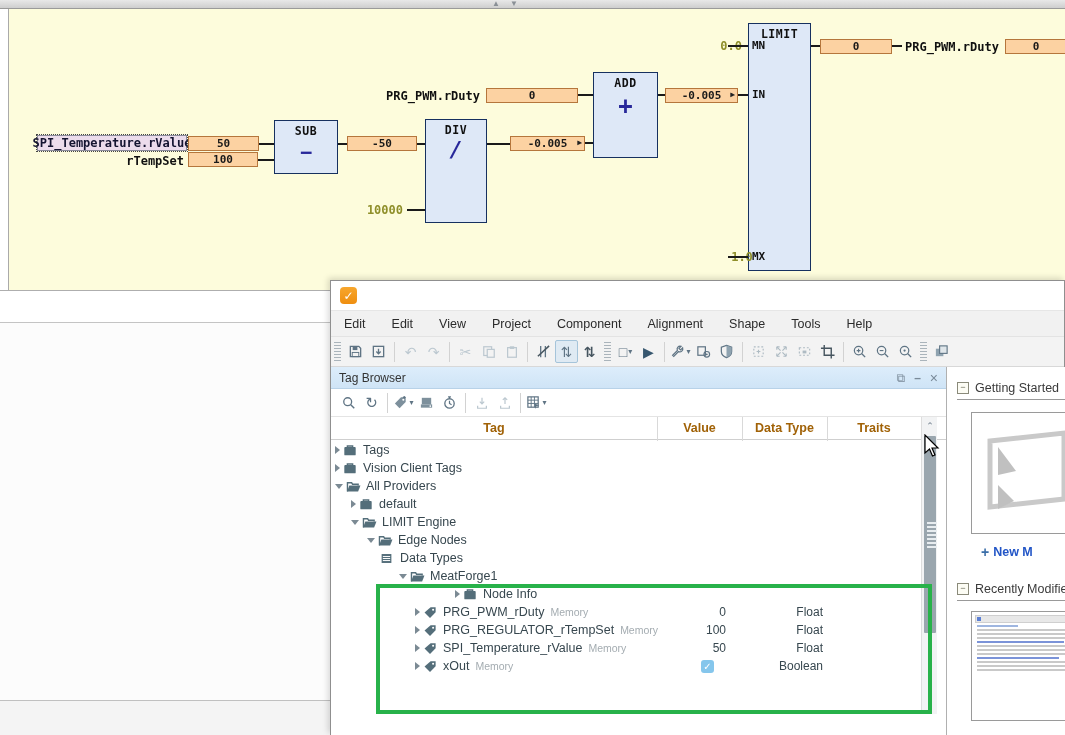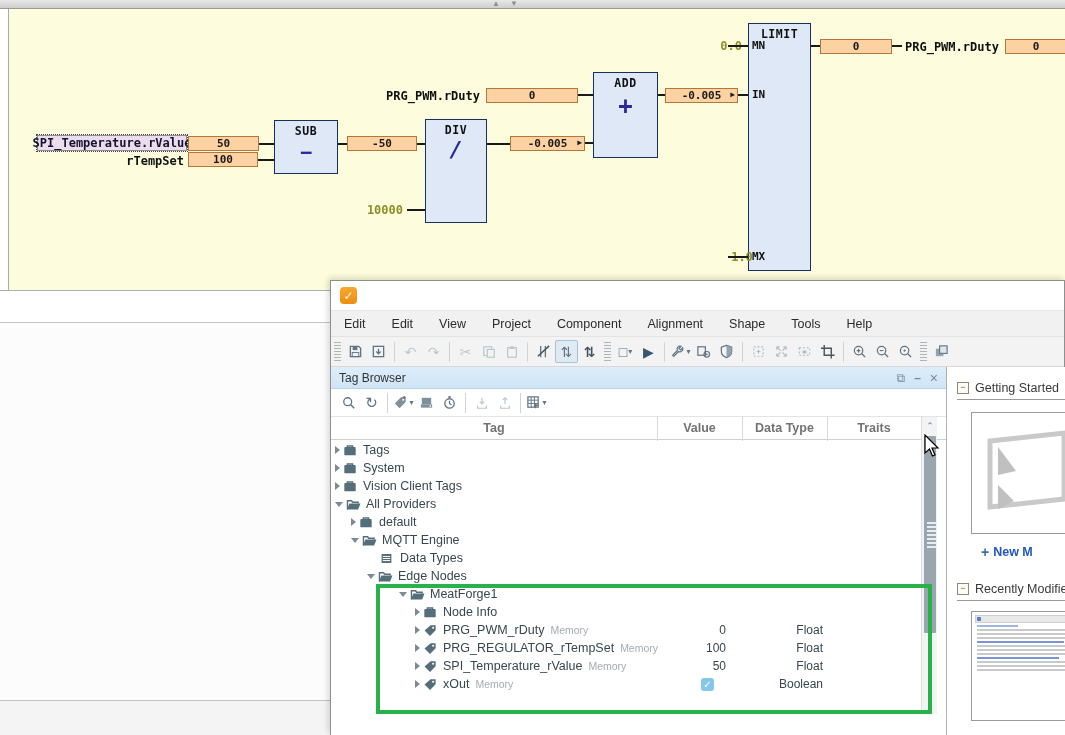--- a/index.html
+++ b/index.html
@@ -52,21 +52,21 @@
   
   .tbpanel{position:absolute;left:0;top:86px;width:615px;height:369px;background:#fff;}
   .tb-title{position:absolute;left:0;top:0;width:100%;height:22px;background:linear-gradient(#ddedfb,#cfe4f6);
      border-bottom:1px solid #b8d2e8;box-sizing:border-box;display:flex;align-items:center;font-size:12px;color:#333;}
   .tb-title span.lbl{margin-left:8px;}
   .tb-title .winbtns{margin-left:auto;margin-right:8px;display:flex;gap:9px;color:#7a8a99;font-size:12px;align-items:center;}
   .tb-toolbar{position:absolute;left:0;top:22px;width:100%;height:28px;background:#fff;border-bottom:1px solid #e4e4e4;
      box-sizing:border-box;display:flex;align-items:center;padding-left:6px;}
   .tb-head{position:absolute;left:0;top:50px;width:100%;height:23px;border-bottom:1px solid #cfcfcf;box-sizing:border-box;}
   .tb-head .h{position:absolute;top:0;height:100%;display:flex;align-items:center;justify-content:center;
-     font-size:12.5px;font-weight:bold;color:#737373;}
+     font-size:12.5px;font-weight:bold;color:#a16207;}
   .colline{position:absolute;top:50px;width:1px;height:297px;background:#d9d9d9;}
   .tree{position:absolute;left:0;top:74px;width:590px;height:273px;background:#fff;overflow:hidden;}
   .trow{position:relative;height:18px;display:flex;align-items:center;font-size:12.5px;color:#37474f;}
   .arrow{width:0;height:0;display:inline-block;margin-right:3px;flex:none;}
   .arrow.r{border-left:5px solid #7b8a94;border-top:4px solid transparent;border-bottom:4px solid transparent;}
   .arrow.d{border-top:5px solid #7b8a94;border-left:4px solid transparent;border-right:4px solid transparent;}
   .arrow.n{border:none;width:10px;}
   .ticon{width:16px;height:14px;margin-right:4px;flex:none;display:flex;align-items:center;}
   .tlabel{white-space:nowrap;}
   .tsuffix{color:#a4acb1;font-size:10.5px;margin-left:6px;white-space:nowrap;}
@@ -397,109 +397,97 @@
           <span class="dcell"></span>
         </div>
         <div class="trow" style="padding-left: 4px;">
           <span class="arrow r"></span>
           <span class="ticon">
             <svg width="14" height="13" viewBox="0 0 16 14">
               <path d="M5 3V1.8h6V3" fill="none" stroke="#546e7a" stroke-width="1.6"></path>
               <rect x="1.5" y="3" width="13" height="9.5" rx="1" fill="#546e7a"></rect>
             </svg>
           </span>
-          <span class="tlabel">System</span>
+          <span class="tlabel">Vision Client Tags</span>
           <span class="vcell"></span>
           <span class="dcell"></span>
         </div>
         <div class="trow" style="padding-left: 4px;">
+          <span class="arrow d"></span>
+          <span class="ticon">
+            <svg width="15" height="13" viewBox="0 0 16 14">
+              <path d="M1.5 12.5V3h4.5l1 1.5h6V6" fill="none" stroke="#546e7a" stroke-width="1.5"></path>
+              <polygon points="3.5,6 15.5,6 13,12.5 1,12.5" fill="#546e7a"></polygon>
+            </svg>
+          </span>
+          <span class="tlabel">All Providers</span>
+          <span class="vcell"></span>
+          <span class="dcell"></span>
+        </div>
+        <div class="trow" style="padding-left: 20px;">
           <span class="arrow r"></span>
           <span class="ticon">
             <svg width="14" height="13" viewBox="0 0 16 14">
               <path d="M5 3V1.8h6V3" fill="none" stroke="#546e7a" stroke-width="1.6"></path>
               <rect x="1.5" y="3" width="13" height="9.5" rx="1" fill="#546e7a"></rect>
             </svg>
           </span>
-          <span class="tlabel">Vision Client Tags</span>
-          <span class="vcell"></span>
-          <span class="dcell"></span>
-        </div>
-        <div class="trow" style="padding-left: 4px;">
+          <span class="tlabel">default</span>
+          <span class="vcell"></span>
+          <span class="dcell"></span>
+        </div>
+        <div class="trow" style="padding-left: 20px;">
           <span class="arrow d"></span>
           <span class="ticon">
             <svg width="15" height="13" viewBox="0 0 16 14">
               <path d="M1.5 12.5V3h4.5l1 1.5h6V6" fill="none" stroke="#546e7a" stroke-width="1.5"></path>
               <polygon points="3.5,6 15.5,6 13,12.5 1,12.5" fill="#546e7a"></polygon>
             </svg>
           </span>
-          <span class="tlabel">All Providers</span>
-          <span class="vcell"></span>
-          <span class="dcell"></span>
-        </div>
-        <div class="trow" style="padding-left: 20px;">
-          <span class="arrow r"></span>
-          <span class="ticon">
-            <svg width="14" height="13" viewBox="0 0 16 14">
-              <path d="M5 3V1.8h6V3" fill="none" stroke="#546e7a" stroke-width="1.6"></path>
-              <rect x="1.5" y="3" width="13" height="9.5" rx="1" fill="#546e7a"></rect>
-            </svg>
-          </span>
-          <span class="tlabel">default</span>
-          <span class="vcell"></span>
-          <span class="dcell"></span>
-        </div>
-        <div class="trow" style="padding-left: 20px;">
+          <span class="tlabel">LIMIT Engine</span>
+          <span class="vcell"></span>
+          <span class="dcell"></span>
+        </div>
+        <div class="trow" style="padding-left: 36px;">
           <span class="arrow d"></span>
           <span class="ticon">
             <svg width="15" height="13" viewBox="0 0 16 14">
               <path d="M1.5 12.5V3h4.5l1 1.5h6V6" fill="none" stroke="#546e7a" stroke-width="1.5"></path>
               <polygon points="3.5,6 15.5,6 13,12.5 1,12.5" fill="#546e7a"></polygon>
             </svg>
           </span>
-          <span class="tlabel">MQTT Engine</span>
+          <span class="tlabel">Edge Nodes</span>
           <span class="vcell"></span>
           <span class="dcell"></span>
         </div>
         <div class="trow" style="padding-left: 36px;">
           <span class="arrow n"></span>
           <span class="ticon">
             <svg width="13" height="13" viewBox="0 0 16 16">
               <rect x="2" y="2.5" width="12" height="11" fill="#546e7a"></rect>
               <path d="M3.5 5.5h9M3.5 8h9M3.5 10.5h9" stroke="#fff" stroke-width="1.2"></path>
             </svg>
           </span>
           <span class="tlabel">Data Types</span>
           <span class="vcell"></span>
           <span class="dcell"></span>
         </div>
-        <div class="trow" style="padding-left: 36px;">
+        <div class="trow" style="padding-left: 68px;">
           <span class="arrow d"></span>
           <span class="ticon">
             <svg width="15" height="13" viewBox="0 0 16 14">
               <path d="M1.5 12.5V3h4.5l1 1.5h6V6" fill="none" stroke="#546e7a" stroke-width="1.5"></path>
               <polygon points="3.5,6 15.5,6 13,12.5 1,12.5" fill="#546e7a"></polygon>
             </svg>
           </span>
-          <span class="tlabel">Edge Nodes</span>
-          <span class="vcell"></span>
-          <span class="dcell"></span>
-        </div>
-        <div class="trow" style="padding-left: 68px;">
-          <span class="arrow d"></span>
-          <span class="ticon">
-            <svg width="15" height="13" viewBox="0 0 16 14">
-              <path d="M1.5 12.5V3h4.5l1 1.5h6V6" fill="none" stroke="#546e7a" stroke-width="1.5"></path>
-              <polygon points="3.5,6 15.5,6 13,12.5 1,12.5" fill="#546e7a"></polygon>
-            </svg>
-          </span>
           <span class="tlabel">MeatForge1</span>
           <span class="vcell"></span>
           <span class="dcell"></span>
         </div>
-        <div class="trow" style="padding-left: 84px;">
+        <div class="trow" style="padding-left: 84px; margin-left: 40px;">
           <span class="arrow r"></span>
           <span class="ticon">
             <svg width="14" height="13" viewBox="0 0 16 14">
               <path d="M5 3V1.8h6V3" fill="none" stroke="#546e7a" stroke-width="1.6"></path>
               <rect x="1.5" y="3" width="13" height="9.5" rx="1" fill="#546e7a"></rect>
             </svg>
           </span>
           <span class="tlabel">Node Info</span>
           <span class="vcell"></span>
           <span class="dcell"></span>

